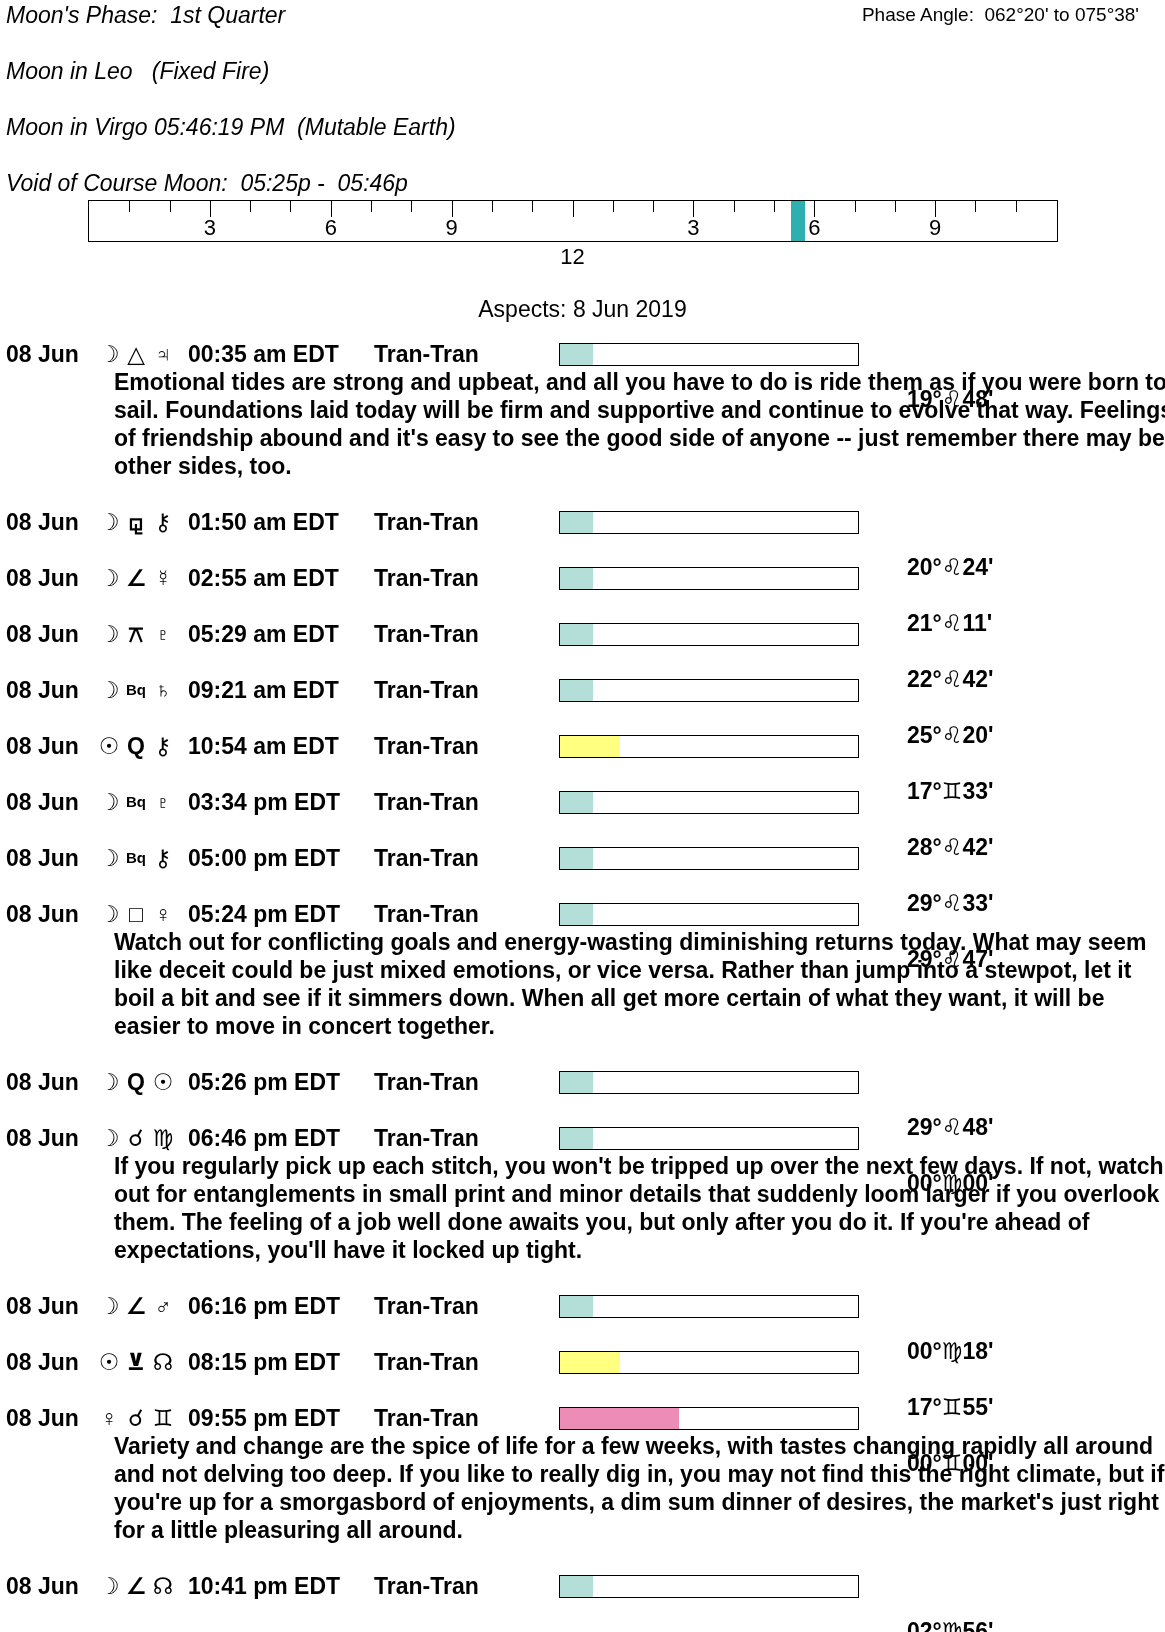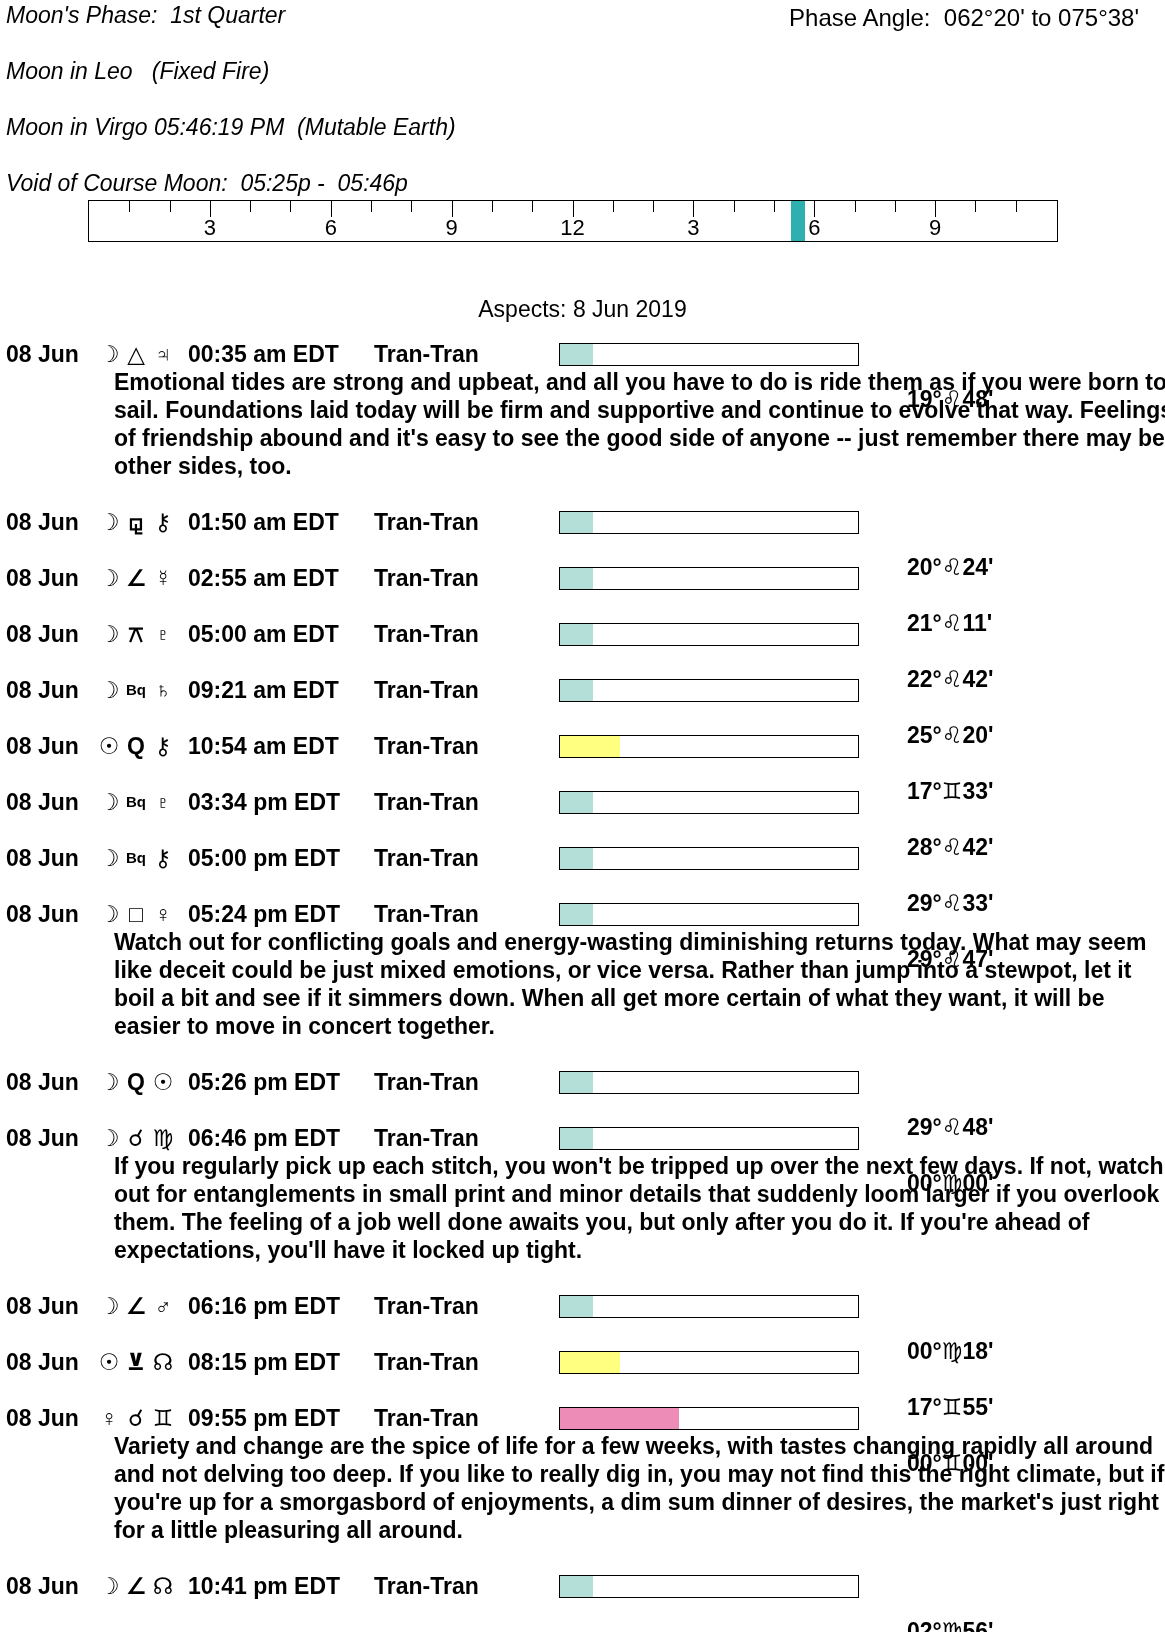--- a/index.html
+++ b/index.html
@@ -1,20 +1,20 @@
 <!DOCTYPE html>
 <html><head>
 <meta charset="utf-8">
 <style>
   html, body { margin:0; padding:0; background:#ffffff; }
   body { width:1165px; height:1632px; position:relative; overflow:hidden;
          font-family:"Liberation Sans", "DejaVu Sans", sans-serif; color:#000; font-size:23px; }
   .abs { position:absolute; white-space:pre; }
   .hdr { left:6px; font-size:23px;font-style:italic; }
-  #phase-angle { right:26px; top:4px; font-size:24px; }
+  #phase-angle { right:26px; top:4px; font-size:19px; }
   #timeline { position:absolute; left:88px; top:200px; width:970px; height:42px; border:1.5px solid #000; box-sizing:border-box; }
   .tick { position:absolute; top:0; width:1px; background:#000; }
   .tick-label { position:absolute; top:14px; font-size:22px; transform:translateX(-50%); }
   #voc-bar { position:absolute; top:0; bottom:0; background:#2eb0b0; }
   #aspects-title { position:absolute; top:296px; left:0; width:1165px; text-align:center; font-size:23px; }
   #aspect-list { position:absolute; top:340px; left:6px; width:1150px; }
   .row { position:relative; height:28px; }
   .row-wrap { margin-bottom:28px;font-weight:bold; }
   .cell { position:absolute; top:0; white-space:pre; line-height:28px; }
   .c-date { left:0; }
@@ -59,21 +59,21 @@
     <div class="tick" style="left: 684.958px; height: 11px;"></div>
     <div class="tick" style="left: 725.25px; height: 16px;"></div>
     <div class="tick" style="left: 765.542px; height: 11px;"></div>
     <div class="tick" style="left: 805.833px; height: 11px;"></div>
     <div class="tick" style="left: 846.125px; height: 16px;"></div>
     <div class="tick" style="left: 886.417px; height: 11px;"></div>
     <div class="tick" style="left: 926.708px; height: 11px;"></div>
     <div class="tick-label" style="left: 120.875px;">3</div>
     <div class="tick-label" style="left: 241.75px;">6</div>
     <div class="tick-label" style="left: 362.625px;">9</div>
-    <div class="tick-label" style="left: 483.5px;">12</div>
+    <div class="tick-label" style="left: 483.5px; margin-top: 29px;">12</div>
     <div class="tick-label" style="left: 604.375px;">3</div>
     <div class="tick-label" style="left: 725.25px;">6</div>
     <div class="tick-label" style="left: 846.125px;">9</div>
   </div>
 
 <div id="aspects-title">Aspects: 8 Jun 2019</div>
 
 <div id="aspect-list">
     <div class="row-wrap">
     <div class="row">
@@ -119,21 +119,21 @@
       <span class="cell c-pos">21°♌11'</span>
     </div>
 
   </div>
     <div class="row-wrap">
     <div class="row">
       <span class="cell c-date">08 Jun</span>
       <span class="cell c-p1">☽</span>
       <span class="cell c-asp">⚻</span>
       <span class="cell c-p2">♇</span>
-      <span class="cell c-time">05:00 am EDT</span>
+      <span class="cell c-time">05:29 am EDT</span>
       <span class="cell c-type">Tran-Tran</span>
       <div class="bar">
         <div class="bar-fill" style="width: 11%; background: rgb(180, 223, 217);"></div>
       </div>
       <span class="cell c-pos">22°♌42'</span>
     </div>
 
   </div>
     <div class="row-wrap">
     <div class="row">

